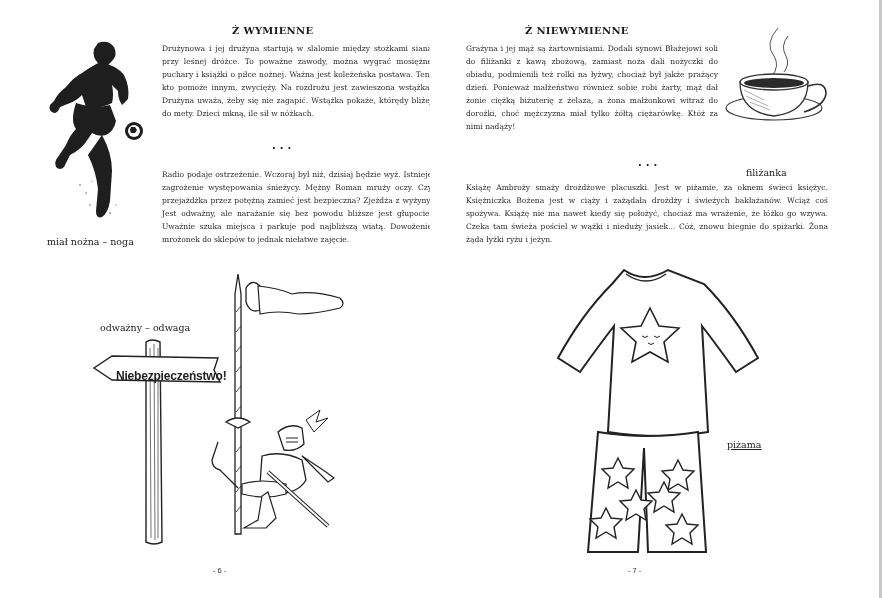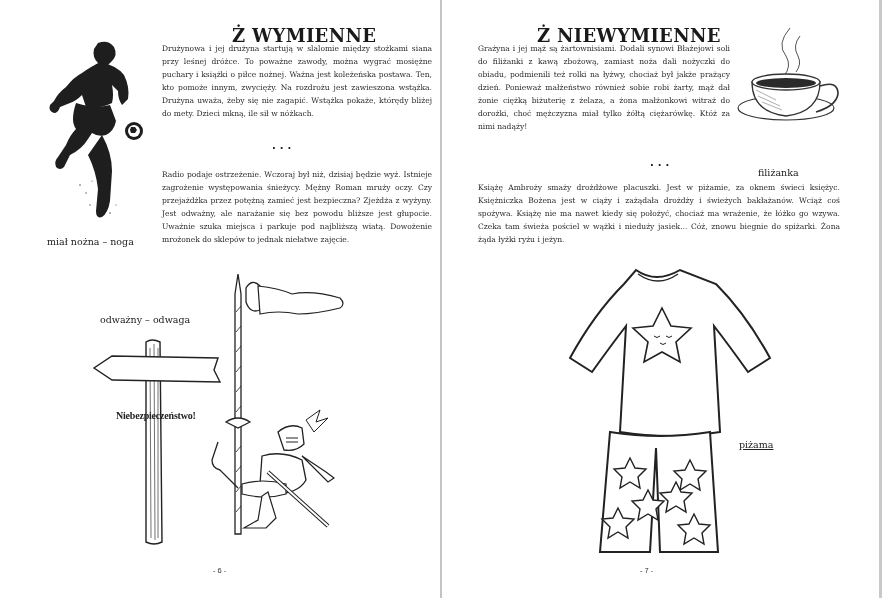--- a/index.html
+++ b/index.html
@@ -1,23 +1,23 @@
 <!DOCTYPE html>
 <html><head>
 <meta charset="utf-8">
 <style>
   html,body{margin:0;padding:0;}
   body{width:882px;height:598px;background:#ffffff;position:relative;overflow:hidden;font-family:"DejaVu Serif",serif;color:#222;}
   .page{position:absolute;top:0;height:598px;background:#fff;}
   #page-left{left:0;width:440px;}
-  #page-right{left:442px;width:394px;}
+  #page-right{left:430px;width:394px;}
   .edge-left{position:absolute;left:0;top:0;width:3px;height:598px;background:#c8c8c8;}
   .spine{position:absolute;left:440px;top:0;width:2px;height:598px;background:#c4c4c4;}
   .edge-right{position:absolute;left:879px;top:0;width:3px;height:598px;background:#c8c8c8;}
-  .heading{position:absolute;font-family:"DejaVu Serif",serif;font-weight:bold;font-size:18px;letter-spacing:0.3px;color:#1a1a1a;}
+  .heading{position:absolute;font-family:"DejaVu Serif",serif;font-weight:bold;font-size:10px;letter-spacing:0.3px;color:#1a1a1a;}
   .para{position:absolute;font-family:"DejaVu Serif",serif;font-size:7.55px;line-height:13px;text-align:justify;color:#2b2b2b;margin:0;}
   .sep{position:absolute;font-family:"DejaVu Sans",sans-serif;font-weight:bold;font-size:10px;letter-spacing:4px;color:#222;}
   .caption{position:absolute;font-family:"DejaVu Serif",serif;font-size:9.5px;color:#222;white-space:nowrap;}
   .pagenum{position:absolute;font-family:"Liberation Sans",sans-serif;font-size:7.5px;color:#333;}
   svg{position:absolute;overflow:visible;}
 </style>
 </head>
 <body>
 
 <div class="edge-left"></div>
@@ -45,28 +45,28 @@
         <circle cx="70" cy="170" r="0.7"></circle>
     </g>
   </svg>
   <div class="caption" style="left:47px;top:236px;">miał nożna – noga</div>
 
   <div class="heading" style="left:232px;top:25px;">Ż WYMIENNE</div>
   <p class="para" style="left:162px;top:42px;width:270px;">Drużynowa i jej drużyna startują w slalomie między stożkami siana przy leśnej dróżce. To poważne zawody, można wygrać mosiężne puchary i książki o piłce nożnej. Ważna jest koleżeńska postawa. Ten, kto pomoże innym, zwycięży. Na rozdrożu jest zawieszona wstążka. Drużyna uważa, żeby się nie zagapić. Wstążka pokaże, którędy bliżej do mety. Dzieci mkną, ile sił w nóżkach.</p>
   <div class="sep" style="left:272px;top:140px;">...</div>
   <p class="para" style="left:162px;top:168px;width:270px;">Radio podaje ostrzeżenie. Wczoraj był niż, dzisiaj będzie wyż. Istnieje zagrożenie występowania śnieżycy. Mężny Roman mruży oczy. Czy przejażdżka przez potężną zamieć jest bezpieczna? Zjeżdża z wyżyny. Jest odważny, ale narażanie się bez powodu bliższe jest głupocie. Uważnie szuka miejsca i parkuje pod najbliższą wiatą. Dowożenie mrożonek do sklepów to jednak niełatwe zajęcie.</p>
 
-  <div class="caption" style="left:100px;top:314px;">odważny – odwaga</div>
+  <div class="caption" style="left:100px;top:322px;">odważny – odwaga</div>
 
   <svg style="left:92px;top:338px;" width="130" height="210" viewBox="0 0 130 210">
     <path d="M54 4 q6-4 14 0 l2 200 q-8 4-16 0z" fill="#fff" stroke="#222" stroke-width="1.4"></path>
     <path d="M58 10 l1 190 M62 6 l1 196 M66 10 l0 190" stroke="#333" stroke-width="0.7"></path>
     <path d="M20 18 l106 2 -4 12 6 12 -108 -2 -18 -12z" fill="#fff" stroke="#222" stroke-width="1.4"></path>
   </svg>
-  <div style="position:absolute;left:116px;top:369px;font-family:Liberation Serif, serif;font-weight:bold;font-size:10px;color:#222;letter-spacing:-0.2px;margin-top:41px;">Niebezpieczeństwo!</div>
+  <div style="position:absolute;left:116px;top:369px;font-family:Liberation Sans, sans-serif;font-weight:bold;font-size:12px;color:#222;letter-spacing:-0.2px;">Niebezpieczeństwo!</div>
 
   <svg style="left:198px;top:272px;" width="160" height="270" viewBox="0 0 160 270">
     <path d="M40 2 l3 20 l0 240 l-6 0 l0 -240z" fill="#fff" stroke="#222" stroke-width="1.3"></path>
     <path d="M38 40 l5 -6 M38 60 l5 -6 M38 80 l5 -6 M38 100 l5 -6 M38 120 l5 -6 M38 140 l5 -6 M38 180 l5 -6 M38 200 l5 -6 M38 220 l5 -6 M38 240 l5 -6" stroke="#222" stroke-width="0.8"></path>
     <path d="M48 16 q6-10 14-2 l0 24 q-10 4-14-8z" fill="#fff" stroke="#222" stroke-width="1.3"></path>
     <path d="M60 14 q20 2 34 8 q20-4 48 4 q6 6 0 10 q-24 6-42 6 q-20-4-38 0z" fill="#fff" stroke="#222" stroke-width="1.2"></path>
     <path d="M28 150 q12-8 24 0 l-12 6z" fill="#fff" stroke="#222" stroke-width="1.3"></path>
     <path d="M80 160 q12-10 24-4 l2 16 q-8 8-20 6z" fill="#fff" stroke="#222" stroke-width="1.3"></path>
     <path d="M88 166 l12 0 M88 170 l12 0" stroke="#222" stroke-width="1"></path>
     <path d="M108 148 l14-10 l-4 12 l12 -4 l-14 14z" fill="#fff" stroke="#222" stroke-width="1"></path>

